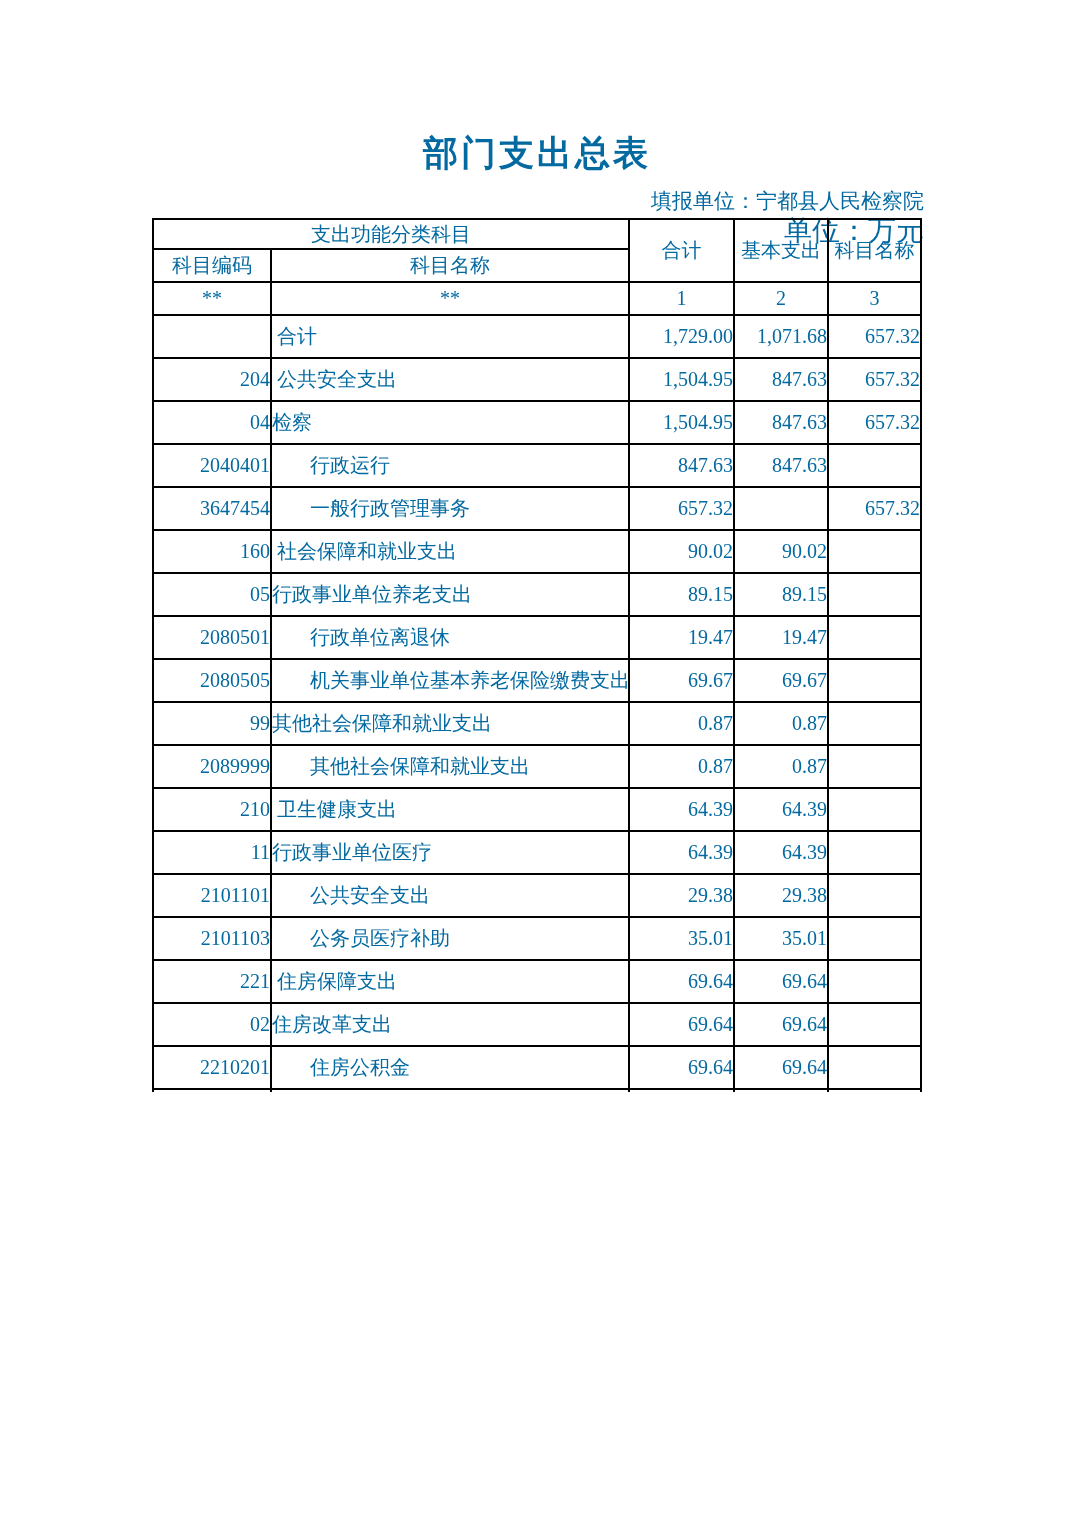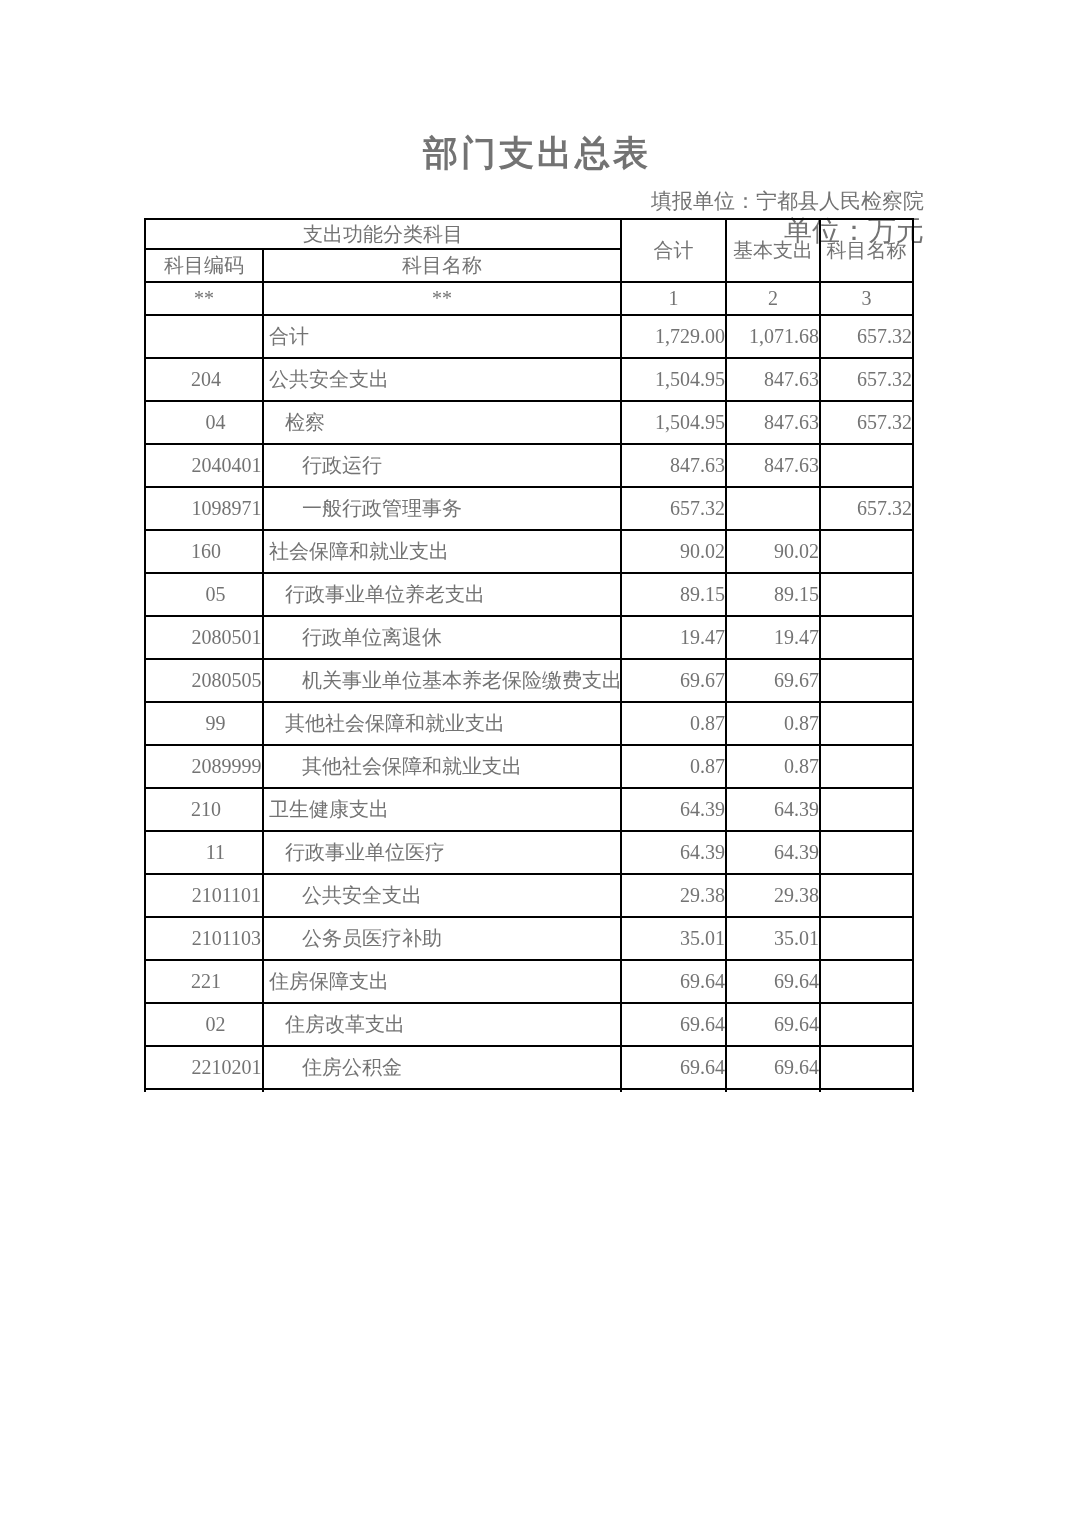--- a/index.html
+++ b/index.html
@@ -1,21 +1,21 @@
 <!DOCTYPE html>
 <html><head>
 <meta charset="utf-8">
 <style>
   html,body{margin:0;padding:0;background:#ffffff;}
   .page{
     position:relative;
     width:1074px;height:1092px;
     background:#ffffff;
     font-family:"Liberation Serif","DejaVu Serif",serif;
-    color:#737373;
+    color:#0369a1;
     overflow:hidden;
   }
   .doc-title{
     position:absolute;
     top:130px;left:0;width:100%;
     text-align:center;
     font-size:35px;
     font-weight:bold;
     letter-spacing:3px;
   }
@@ -25,21 +25,21 @@
     display:flex;
     justify-content:space-between;
     align-items:flex-end;
     font-size:21px;
     line-height:30px;
     flex-direction:column;
   }
   .meta-unit{ font-size:28px; }
   .budget-table-wrap{
     position:absolute;
-    top:218px;left:144px;
+    top:218px;left:152px;
   }
   table.budget{
     border-collapse:collapse;
     table-layout:fixed;
     width:768px;
     font-size:20px;
   }
   table.budget td,table.budget th{
     border:2px solid #000;
     padding:0;
@@ -47,27 +47,27 @@
     font-weight:normal;
     overflow:hidden;
     white-space:nowrap;
   }
   .hdr{ text-align:center; }
   .row-a td{ height:28px; }
   .row-b td{ height:31px; }
   .row-c td{ height:31px; }
   tr.data-row td{ height:41px; }
   tr.empty-row td{ height:31px; }
-  td.code{ text-align:center;margin-left:17px; }
+  td.code{ text-align:right;margin-left:17px; }
   td.code.l0{ padding-left:4px; }
   td.code.l1{ padding-left:23px; }
   td.code.l2{ padding-left:45px; }
   td.name{ text-align:left; }
   td.name.l0{ padding-left:5px; }
-  td.name.l1{ padding-left:21px; }
+  td.name.l1{ }
   td.name.l2{ padding-left:38px; }
   td.num{ text-align:right; padding-right:5px;font-family:Liberation Serif, serif; }
 </style>
 </head>
 <body>
 
 <div class="page">
 
   <div class="doc-title">部门支出总表</div>
 
@@ -127,21 +127,21 @@
             <td class="num">657.32</td>
           </tr>
           <tr class="data-row">
             <td class="code l2">2040401</td>
             <td class="name l2">行政运行</td>
             <td class="num">847.63</td>
             <td class="num">847.63</td>
             <td class="num"></td>
           </tr>
           <tr class="data-row">
-            <td class="code l2">1098971</td>
+            <td class="code l2">3647454</td>
             <td class="name l2">一般行政管理事务</td>
             <td class="num">657.32</td>
             <td class="num"></td>
             <td class="num">657.32</td>
           </tr>
           <tr class="data-row">
             <td class="code l0">160</td>
             <td class="name l0">社会保障和就业支出</td>
             <td class="num">90.02</td>
             <td class="num">90.02</td>

